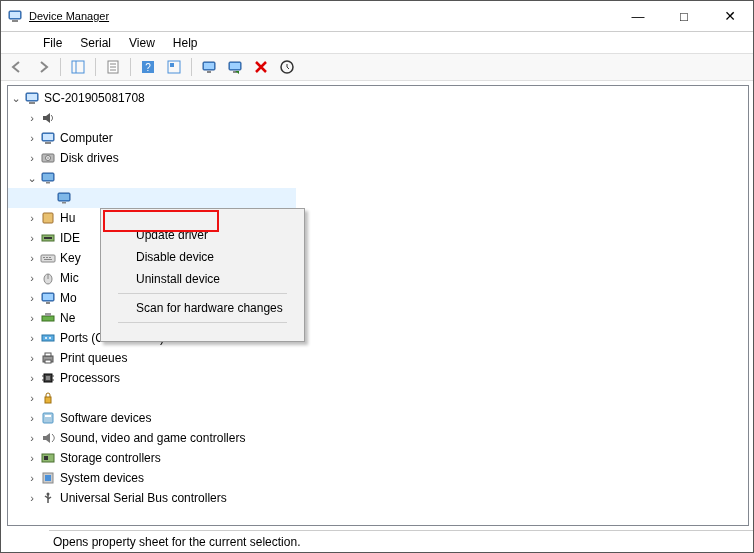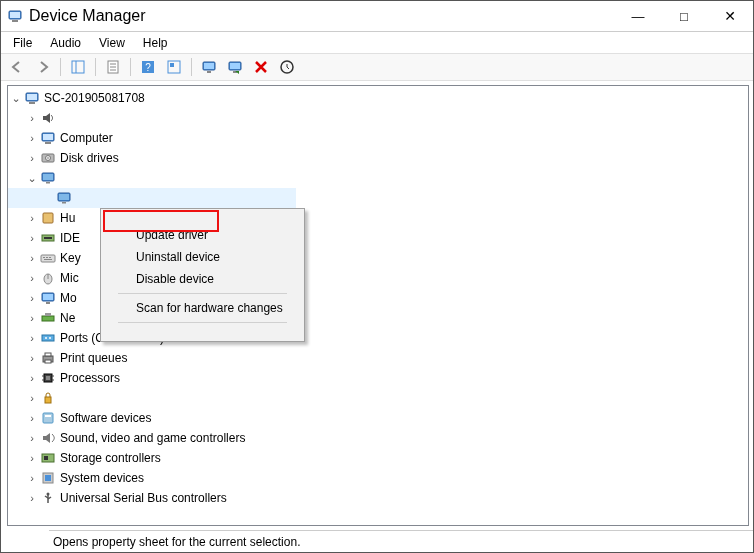--- a/index.html
+++ b/index.html
@@ -2,27 +2,27 @@
 <html><head>
 <meta charset="utf-8">
 <style>
 * { box-sizing: border-box; margin: 0; padding: 0; font-family: "Segoe UI", Tahoma, sans-serif; }
 html, body { width: 754px; height: 553px; overflow: hidden; background: #fff; }
 .window { width: 754px; height: 553px; border: 1px solid #555; background: #fff; display: flex; flex-direction: column; }
 
 
 .titlebar { height: 31px; display: flex; align-items: center; border-bottom: 1px solid #ccc; }
 .titlebar-icon { width: 16px; height: 16px; margin: 0 6px; }
-.titlebar-title { font-size: 16px; flex: 1; }
+.titlebar-title { font-size: 11px; flex: 1; text-decoration: underline; }
 .win-controls { display: flex; height: 100%; }
 .win-btn { width: 46px; display: flex; align-items: center; justify-content: center; font-size: 13px; font-family: "Segoe UI Symbol", sans-serif; }
 .win-btn.close { font-size: 14px; }
 
 
-.menubar { height: 21px; display: flex; align-items: center; padding-left: 4px; font-size: 12px; gap: 2px; }
+.menubar { height: 21px; display: flex; align-items: center; padding-left: 4px; font-size: 12px; gap: 2px; margin-left: 30px; }
 .menubar-item { padding: 1px 8px; }
 
 
 .toolbar-wrap { border-top: 1px solid #e0e0e0; border-bottom: 1px solid #e0e0e0; background: #f8f8f8; padding: 2px 4px; }
 .toolbar { display: flex; align-items: center; gap: 2px; }
 .tool-btn { width: 24px; height: 22px; display: flex; align-items: center; justify-content: center; border: 1px solid transparent; }
 .tool-btn svg { width: 16px; height: 16px; }
 .tool-sep { width: 1px; height: 18px; background: #ccc; margin: 0 3px; }
 
 
@@ -158,21 +158,21 @@
     <span class="titlebar-title">Device Manager</span>
     <div class="win-controls">
       <div class="win-btn">—</div>
       <div class="win-btn">□</div>
       <div class="win-btn close">✕</div>
     </div>
   </div>
 
   <div class="menubar">
     <div class="menubar-item">File</div>
-    <div class="menubar-item">Audio</div>
+    <div class="menubar-item">Serial</div>
     <div class="menubar-item">View</div>
     <div class="menubar-item">Help</div>
   </div>
 
   <div class="toolbar-wrap">
     <div class="toolbar">
       <div class="tool-btn">
           <svg viewBox="0 0 16 16">
             <path d="M10 3L4 8l6 5" fill="none" stroke="#888" stroke-width="2"></path>
           </svg>
@@ -433,22 +433,22 @@
                 </svg>
               </span>
               <span>Universal Serial Bus controllers</span>
             </div>
           </div>
 
       </div>
 
       <div class="context-menu">
         <div class="cm-item">Update driver</div>
+        <div class="cm-item">Disable device</div>
         <div class="cm-item">Uninstall device</div>
-        <div class="cm-item">Disable device</div>
         <div class="cm-sep"></div>
         <div class="cm-item">Scan for hardware changes</div>
         <div class="cm-sep"></div>
       </div>
       <div class="highlight-box"></div>
 
     </div>
   </div>
 
   <div class="statusbar">

